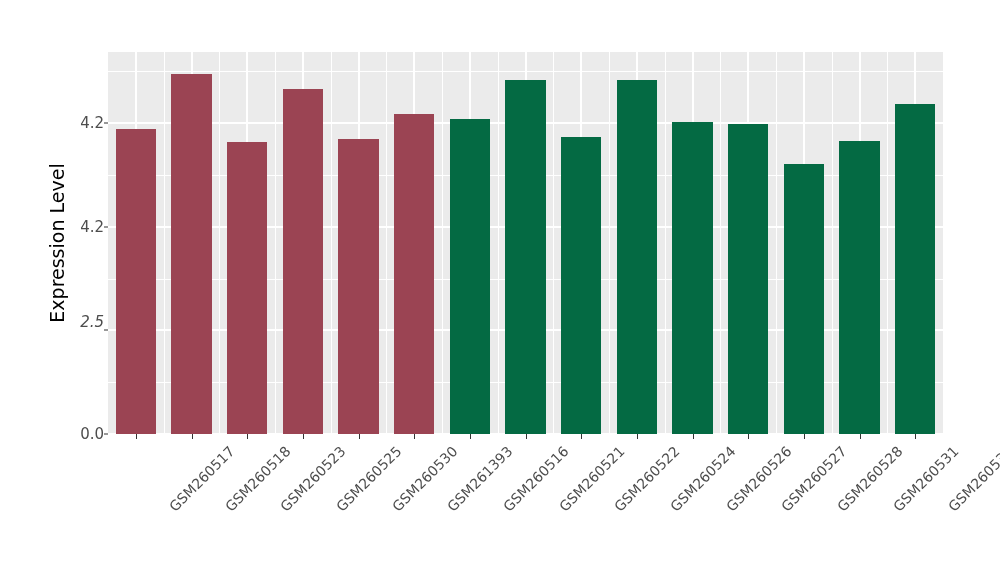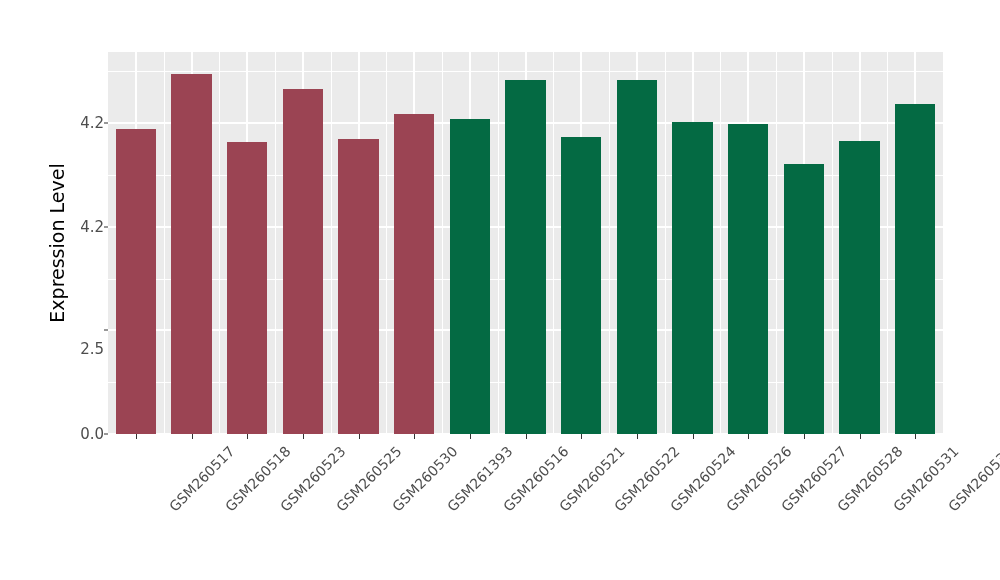--- a/index.html
+++ b/index.html
@@ -133,21 +133,21 @@
 </head>
 <body>
 
 <div id="chart-root">
 
   <div class="y-axis-title">Expression Level</div>
 
   <div class="y-tick-wrap" id="y-ticks">
       <div class="y-tick-label" style="top: 434px;">0.0</div>
       <div class="y-tick-mark" style="top: 434px;"></div>
-      <div class="y-tick-label" style="top: 349px;">2.5</div>
+      <div class="y-tick-label" style="top: 322px; font-style: italic;">2.5</div>
       <div class="y-tick-mark" style="top: 330.421px;"></div>
       <div class="y-tick-label" style="top: 226.842px;">4.2</div>
       <div class="y-tick-mark" style="top: 226.842px;"></div>
       <div class="y-tick-label" style="top: 123.262px;">4.2</div>
       <div class="y-tick-mark" style="top: 123.262px;"></div>
     </div>
 
   <div class="panel" id="panel">
       <div class="grid-minor-h" style="top: 330.21px;"></div>
       <div class="grid-minor-h" style="top: 226.631px;"></div>

